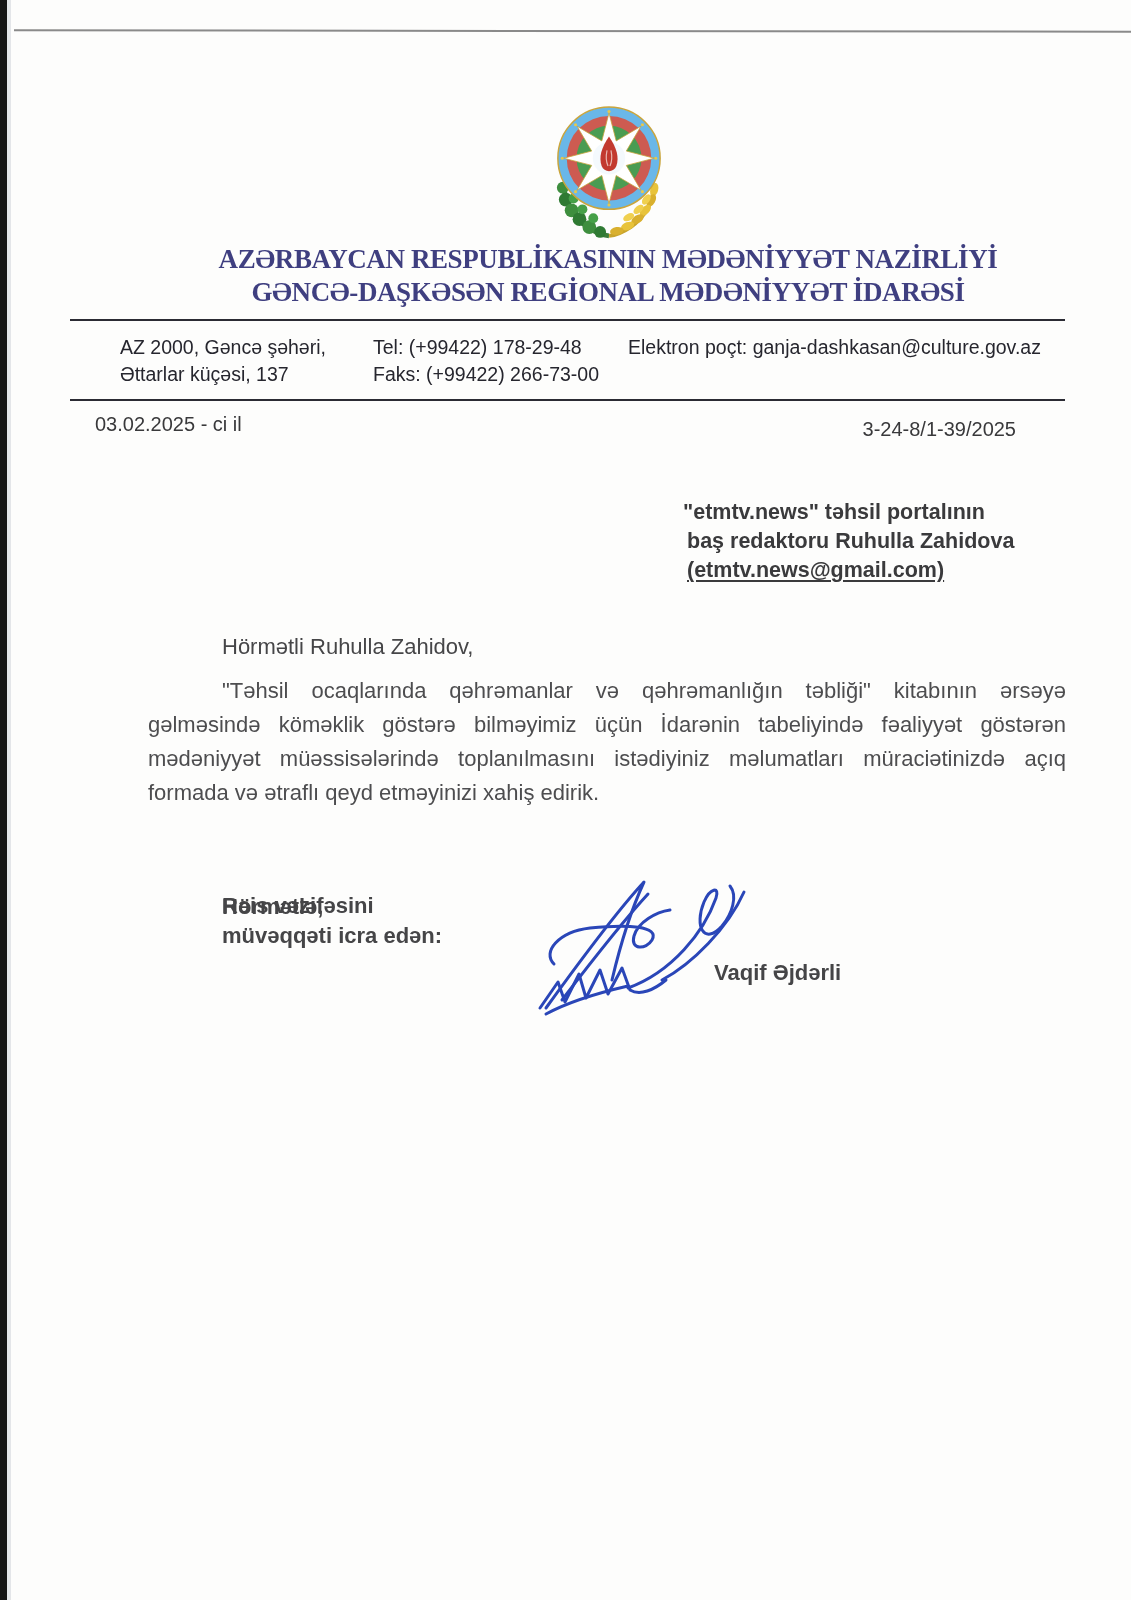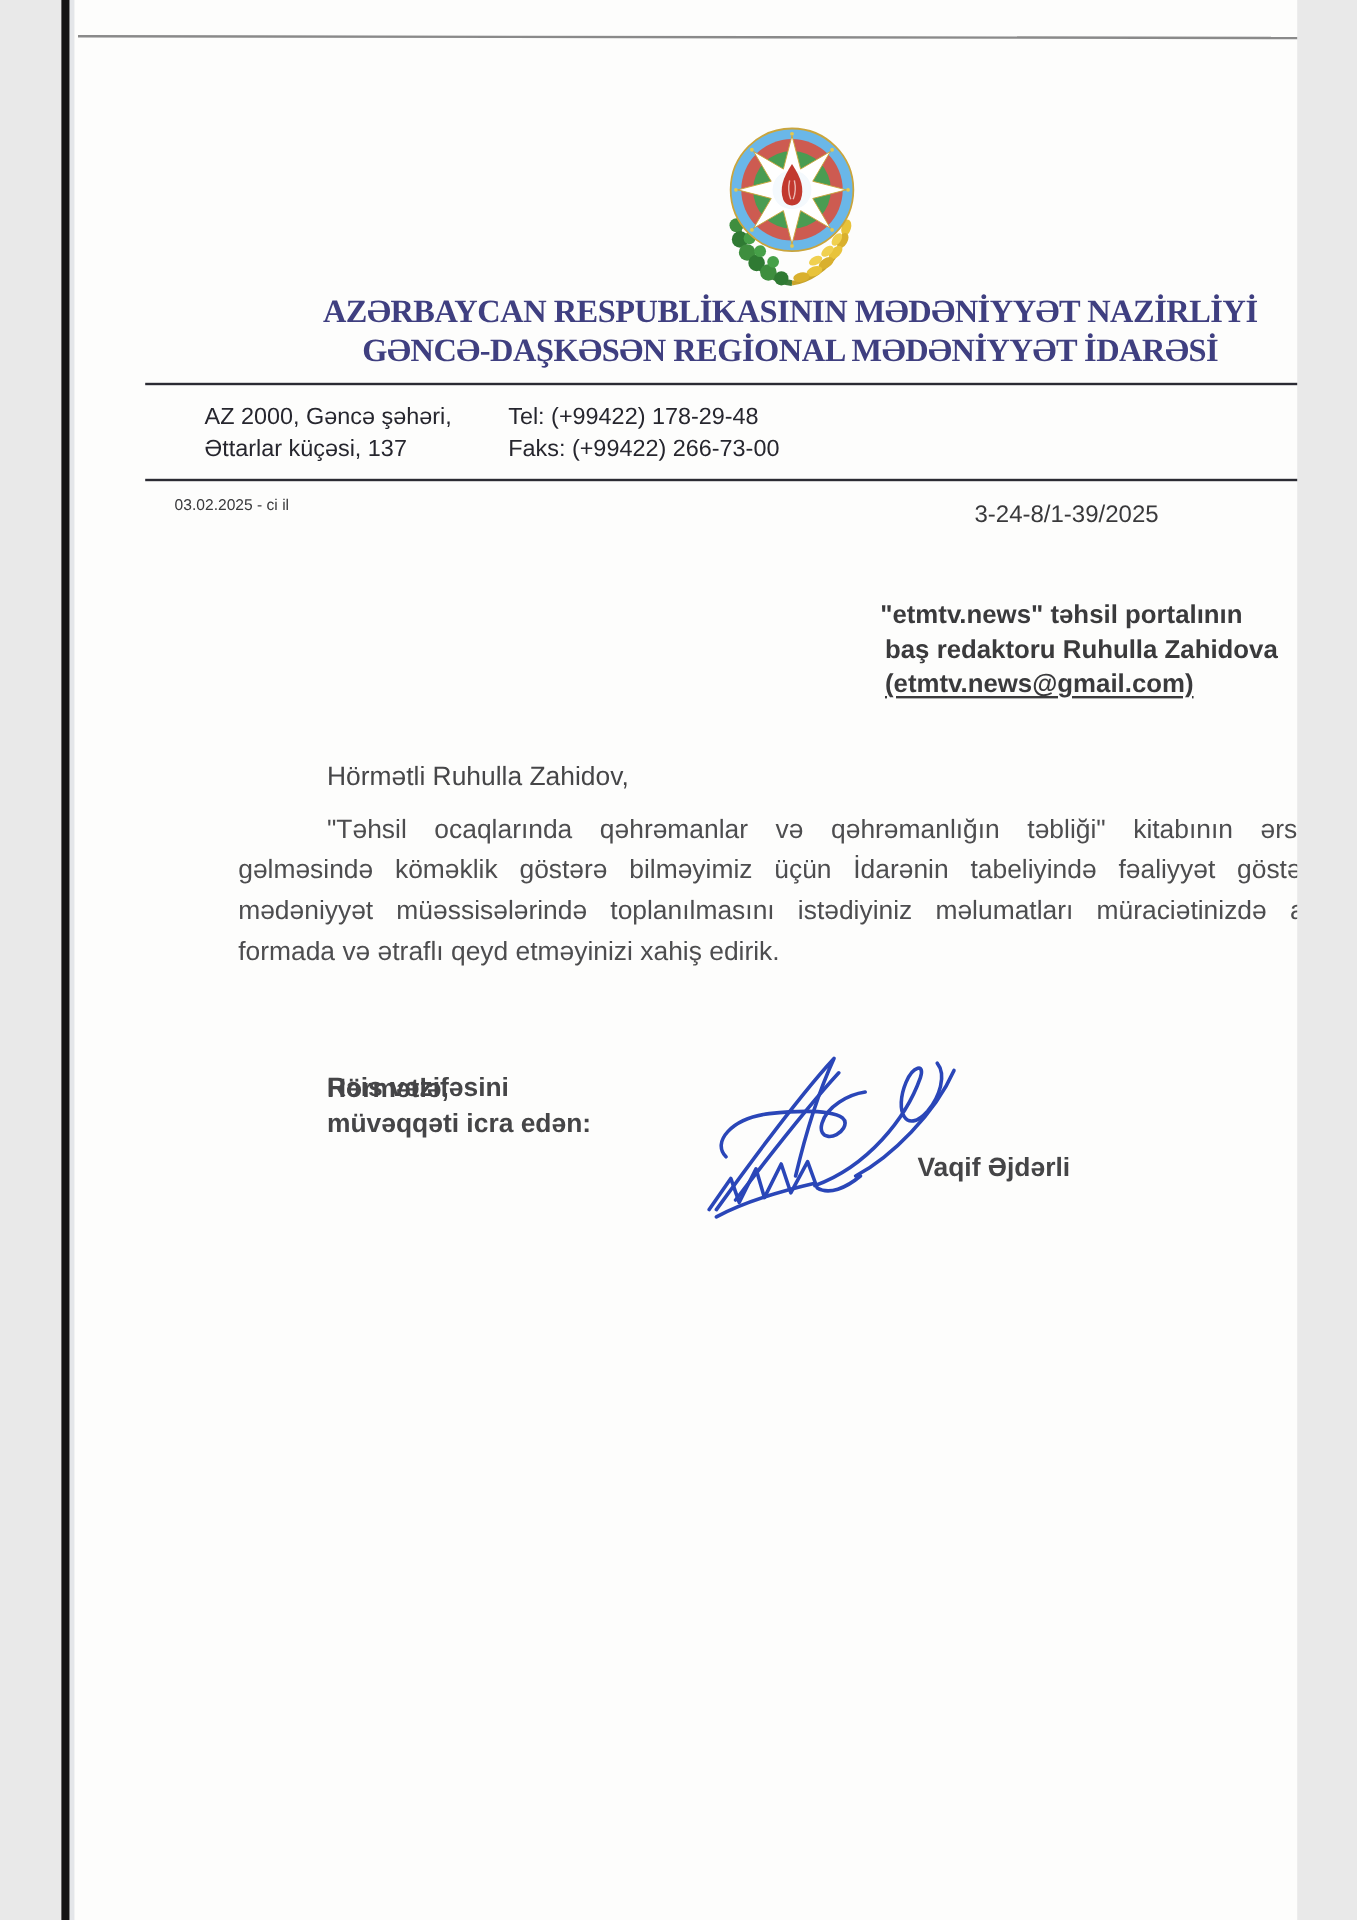--- a/index.html
+++ b/index.html
@@ -1,17 +1,17 @@
 <!DOCTYPE html>
 <html><head>
 <meta charset="utf-8">
 <style>
   html,body{margin:0;padding:0;background:#e9e9e9;}
   .page{
-    position:relative;width:1030px;height:1600px;margin:0 auto;
+    position:relative;width:1131px;height:1600px;margin:0 auto;
     background:#fdfdfc;overflow:hidden;
     font-family:"Liberation Sans",sans-serif;
   }
   
   .scan-edge-left{position:absolute;left:0;top:0;width:7px;height:1600px;background:#151515;}
   .scan-edge-left-soft{position:absolute;left:7px;top:0;width:4px;height:1600px;background:#cfd3d8;opacity:.55;}
   .scan-line-top{position:absolute;left:14px;top:30px;width:1117px;height:2px;background:#8a8a8a;transform:rotate(.08deg);}
   
   .emblem{position:absolute;left:550px;top:100px;width:118px;height:142px;}
   .org-title{position:absolute;left:85px;width:1046px;text-align:center;
@@ -21,21 +21,21 @@
   .org-title.l2{top:276px;}
   .rule{position:absolute;left:70px;width:995px;height:2px;background:#2b2b33;}
   .rule.r1{top:319px;}
   .rule.r2{top:399px;}
   .contact{position:absolute;top:334px;font-family:Liberation Sans, sans-serif;
     font-size:19.5px;line-height:27px;color:#26262e;}
   .contact.c1{left:120px;}
   .contact.c2{left:373px;}
   .contact.c3{left:628px;}
   
-  .date{position:absolute;left:95px;top:413px;font-size:13px;color:#39393b;}
+  .date{position:absolute;left:95px;top:413px;font-size:20px;color:#39393b;}
   .refno{position:absolute;right:115px;top:418px;font-size:20px;color:#39393b;}
   
   .recipient{position:absolute;left:683px;top:498px;font-size:21.5px;font-weight:bold;
     color:#3a3a3c;line-height:29px;}
   .recipient .indent{padding-left:4px;}
   .recipient .uline{text-decoration:underline;text-decoration-thickness:2px;text-underline-offset:3px;}
   
   .salutation{position:absolute;left:222px;top:634px;font-size:22px;color:#464648;}
   .bodytext{position:absolute;left:148px;top:674px;width:918px;
     font-size:22px;line-height:34px;color:#4d4d4f;
@@ -112,20 +112,23 @@
   <div class="rule r1"></div>
 
   <div class="contact c1">
     <div>AZ 2000, Gəncə şəhəri,</div>
     <div>Əttarlar küçəsi, 137</div>
   </div>
   <div class="contact c2">
     <div>Tel: (+99422) 178-29-48</div>
     <div>Faks: (+99422) 266-73-00</div>
   </div>
+  <div class="contact c3">
+    <div>Elektron poçt: ganja-dashkasan@culture.gov.az</div>
+  </div>
 
   <div class="rule r2"></div>
 
   <div class="date">03.02.2025 - ci il</div>
   <div class="refno">3-24-8/1-39/2025</div>
 
   <div class="recipient">
     <div>"etmtv.news" təhsil portalının</div>
     <div class="indent">baş redaktoru Ruhulla Zahidova</div>
     <div class="indent uline">(etmtv.news@gmail.com)</div>

